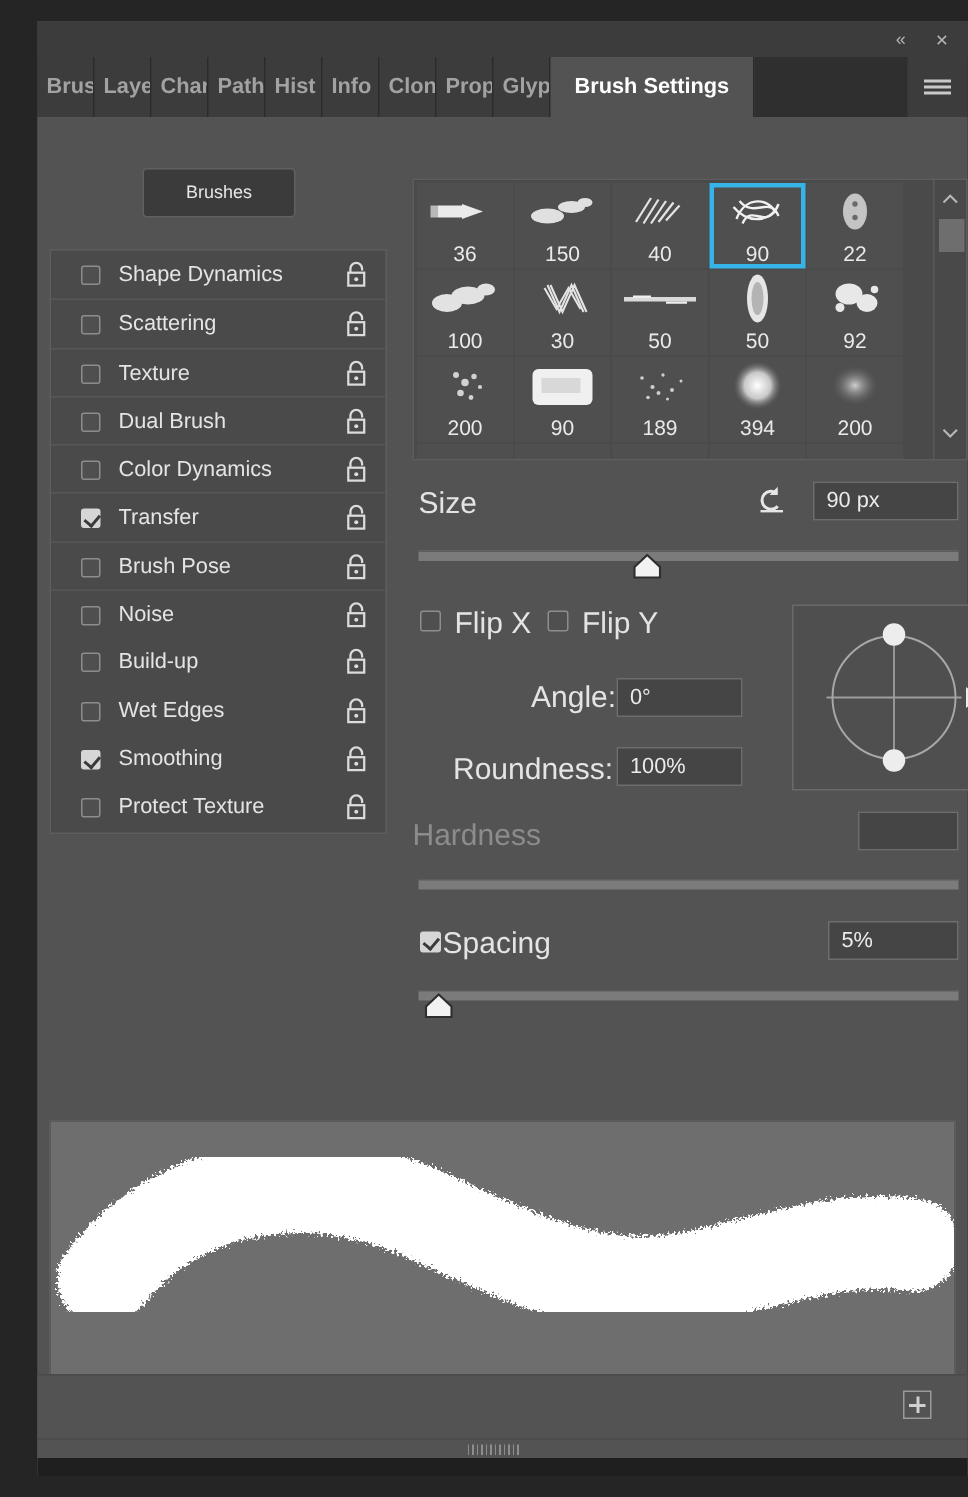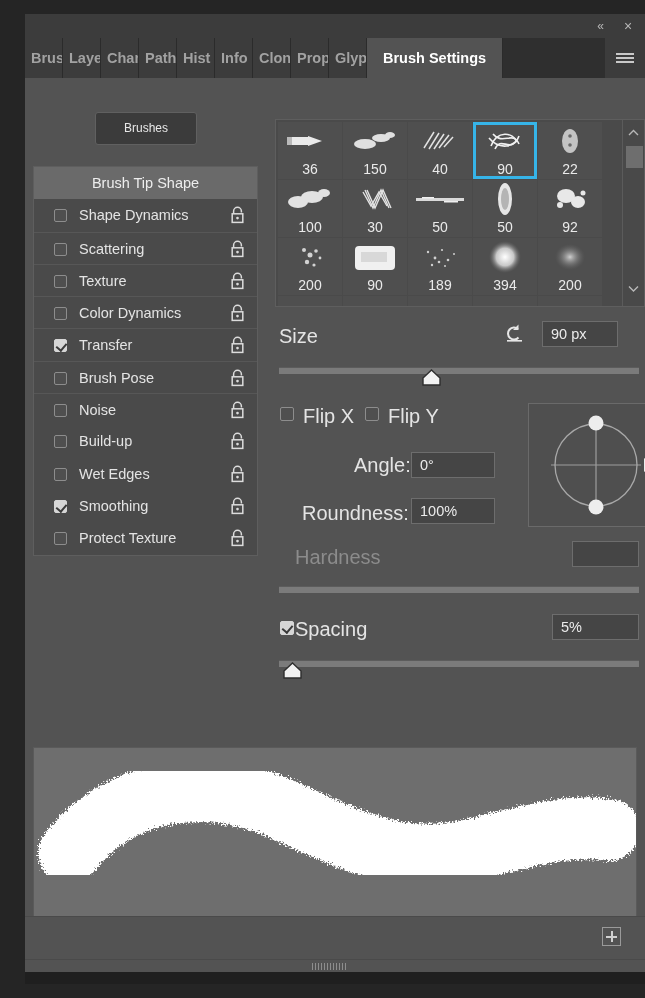--- a/index.html
+++ b/index.html
@@ -280,21 +280,21 @@
   }
   .slider-thumb {
     position: absolute;
     width: 21px; height: 17px;
     cursor: grab;
   }
 
   
   #size-label   { left: 4px;  top: 247px; }
   #size-reset-button { position: absolute; left: 228px; top: 244px; width: 22px; height: 22px; cursor: pointer; }
-  #size-field   { left: 267px; top: 243px; width: 76px; height: 26px; }
+  #size-field   { left: 267px; top: 243px; width: 97px; height: 26px; }
   #size-track   { left: 4px;  top: 289px; width: 360px; }
   #size-thumb   { left: 153px; top: 291px; }
 
   
   #flipx-chk { position: absolute; left: 5px;  top: 329px; width: 14px; height: 14px; border-radius: 2px; background: #4f4f4f; border: 1px solid #8d8d8d; cursor: pointer; }
   #flipx-label { left: 28px; top: 327px; }
   #flipy-chk { position: absolute; left: 90px; top: 329px; width: 14px; height: 14px; border-radius: 2px; background: #4f4f4f; border: 1px solid #8d8d8d; cursor: pointer; }
   #flipy-label { left: 113px; top: 327px; }
 
   #angle-label     { left: 79px;  top: 376px; }
@@ -305,21 +305,21 @@
   #angle-preview {
     position: absolute;
     left: 253px; top: 325px;
     width: 136px; height: 124px;
     background: #4f4f4f;
     border: 1px solid #6a6a6a;
     cursor: pointer;
   }
 
   
-  #hardness-label { left: 20px;  top: 468px; }
+  #hardness-label { left: 0;  top: 468px; }
   #hardness-field { left: 297px; top: 463px; width: 67px; height: 26px; }
   #hardness-track { left: 4px;  top: 508px; width: 360px; }
 
   
   #spacing-chk { position: absolute; left: 5px; top: 543px; width: 14px; height: 14px; border-radius: 2px; background: #d6d6d6; border: 1px solid #d6d6d6; cursor: pointer; }
   #spacing-chk::after {
     content: "";
     position: absolute;
     left: 3px; top: 1px;
     width: 5px; height: 8px;
@@ -416,23 +416,20 @@
         <div class="bar"></div>
         <div class="bar"></div>
     </div>
   </div>
 
   <div id="panel-body">
 
     <div id="left-column">
       <div id="brushes-button">Brushes</div>
       <div id="options-list">
-          <div class="option-row header">
-            <span class="option-label">Brush Tip Shape</span>
-          </div>
           <div class="option-row">
             <div class="chk"></div>
             <span class="option-label">Shape Dynamics</span>
             <svg class="lock-icon" viewBox="0 0 15 18">
   <path d="M3.6 7.8 V5.2 A3.9 3.9 0 0 1 11.4 5.2 V6.4" fill="none" stroke="#dcdcdc" stroke-width="1.5"></path>
   <rect x="2.2" y="7.8" width="10.6" height="8.6" fill="none" stroke="#dcdcdc" stroke-width="1.5"></rect>
   <circle cx="7.5" cy="12.1" r="1.35" fill="#dcdcdc"></circle>
 </svg>
           </div>
           <div class="option-row sep">
@@ -440,20 +437,29 @@
             <span class="option-label">Scattering</span>
             <svg class="lock-icon" viewBox="0 0 15 18">
   <path d="M3.6 7.8 V5.2 A3.9 3.9 0 0 1 11.4 5.2 V6.4" fill="none" stroke="#dcdcdc" stroke-width="1.5"></path>
   <rect x="2.2" y="7.8" width="10.6" height="8.6" fill="none" stroke="#dcdcdc" stroke-width="1.5"></rect>
   <circle cx="7.5" cy="12.1" r="1.35" fill="#dcdcdc"></circle>
 </svg>
           </div>
           <div class="option-row sep">
             <div class="chk"></div>
             <span class="option-label">Texture</span>
+            <svg class="lock-icon" viewBox="0 0 15 18">
+  <path d="M3.6 7.8 V5.2 A3.9 3.9 0 0 1 11.4 5.2 V6.4" fill="none" stroke="#dcdcdc" stroke-width="1.5"></path>
+  <rect x="2.2" y="7.8" width="10.6" height="8.6" fill="none" stroke="#dcdcdc" stroke-width="1.5"></rect>
+  <circle cx="7.5" cy="12.1" r="1.35" fill="#dcdcdc"></circle>
+</svg>
+          </div>
+          <div class="option-row sep">
+            <div class="chk"></div>
+            <span class="option-label">Dual Brush</span>
             <svg class="lock-icon" viewBox="0 0 15 18">
   <path d="M3.6 7.8 V5.2 A3.9 3.9 0 0 1 11.4 5.2 V6.4" fill="none" stroke="#dcdcdc" stroke-width="1.5"></path>
   <rect x="2.2" y="7.8" width="10.6" height="8.6" fill="none" stroke="#dcdcdc" stroke-width="1.5"></rect>
   <circle cx="7.5" cy="12.1" r="1.35" fill="#dcdcdc"></circle>
 </svg>
           </div>
           <div class="option-row sep">
             <div class="chk"></div>
             <span class="option-label">Color Dynamics</span>
             <svg class="lock-icon" viewBox="0 0 15 18">

